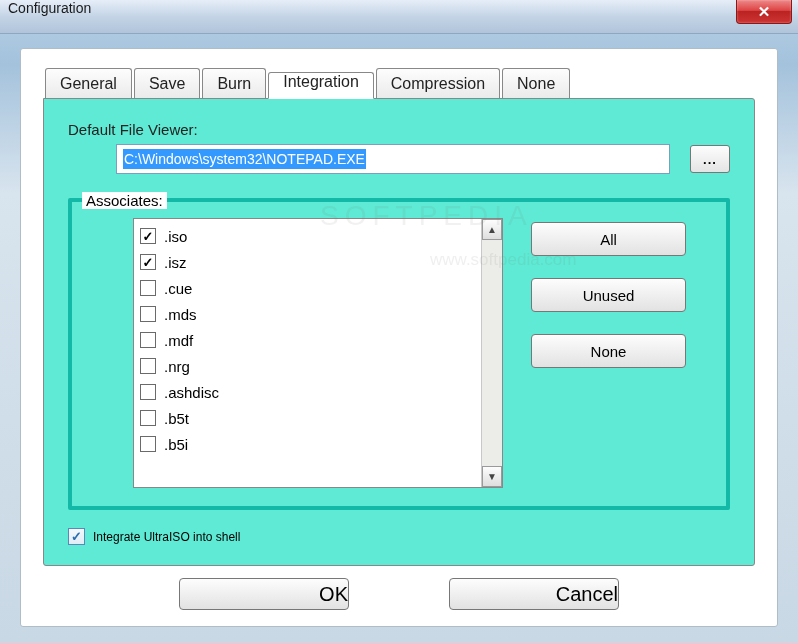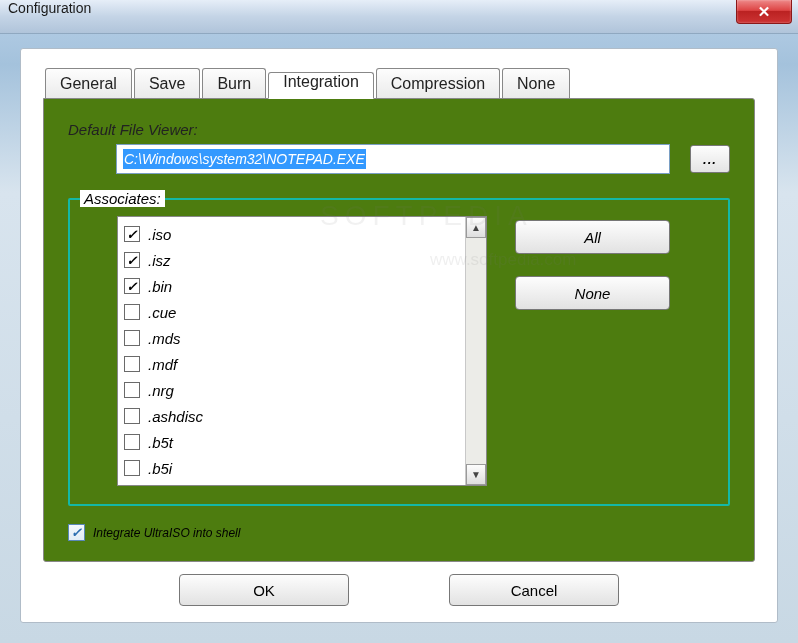--- a/index.html
+++ b/index.html
@@ -75,26 +75,25 @@
   .tab.active {
     background: #fff;
     border-bottom: 1px solid #fff;
     padding-top: 0;
     padding-bottom: 7px;
     top: 1px;
     z-index: 2;
   }
   .tab-content {
     border: 1px solid #888;
-    background: #4d7c0f;
+    background: #5eead4;
     padding: 22px 24px 20px 24px;
     border-radius: 0 3px 3px 3px;
     min-height: 440px;
     position: relative;
-    font-style: italic;
   }
   .label {
     font-size: 15px;
     color: #222;
     margin-bottom: 6px;
   }
   .row-viewer {
     display: flex;
     align-items: center;
     gap: 20px;
@@ -123,23 +122,23 @@
     background: linear-gradient(180deg, #fdfdfd 0%, #e4e4e4 100%);
     border-radius: 3px;
     display: flex;
     align-items: center;
     justify-content: center;
     font-weight: bold;
     letter-spacing: 1px;
     cursor: default;
   }
   .groupbox {
-    border: 2px solid #14b8a6;
+    border: 4px solid #14b8a6;
     border-radius: 2px;
-    padding: 16px 18px 18px 4px;
+    padding: 16px 18px 18px 18px;
     position: relative;
     margin-bottom: 18px;
   }
   .groupbox-title {
     position: absolute;
     top: -10px;
     left: 10px;
     background: #fff;
     padding: 0 4px;
     font-size: 15px;
@@ -248,22 +247,22 @@
     margin-top: 12px;
   }
   .dlg-btn {
     width: 170px;
     height: 32px;
     border: 1px solid #777;
     background: linear-gradient(180deg, #fdfdfd 0%, #e2e2e2 100%);
     border-radius: 4px;
     display: flex;
     align-items: center;
-    justify-content: center;
-    font-size: 15px;
+    justify-content: flex-end;
+    font-size: 20px;
     cursor: default;
   }
   .watermark {
     position: absolute;
     top: 200px;
     left: 320px;
     font-size: 28px;
     color: rgba(120,120,120,0.1);
     letter-spacing: 6px;
     font-family: Arial, sans-serif;
@@ -318,24 +317,20 @@
         <div class="assoc-body">
           <div class="listbox-wrap">
             <div class="listbox" id="assoc-list">
                 <div class="list-item">
                   <span class="cb checked"></span>
                   <span>.iso</span>
                 </div>
                 <div class="list-item">
                   <span class="cb checked"></span>
                   <span>.isz</span>
-                </div>
-                <div class="list-item">
-                  <span class="cb checked"></span>
-                  <span>.bin</span>
                 </div>
                 <div class="list-item">
                   <span class="cb"></span>
                   <span>.cue</span>
                 </div>
                 <div class="list-item">
                   <span class="cb"></span>
                   <span>.mds</span>
                 </div>
                 <div class="list-item">
@@ -362,20 +357,23 @@
             <div class="scrollbar">
               <div class="sb-btn">▲</div>
               <div class="sb-btn">▼</div>
             </div>
           </div>
           <div class="assoc-buttons">
             <div class="std-btn">
                 <span>All</span>
               </div>
             <div class="std-btn">
+                <span>Unused</span>
+              </div>
+            <div class="std-btn">
                 <span>None</span>
               </div>
           </div>
         </div>
       </div>
 
       <div class="shell-row">
         <span id="shell-cb" class="cb-shell checked"></span>
         <span>Integrate UltraISO into shell</span>
       </div>

